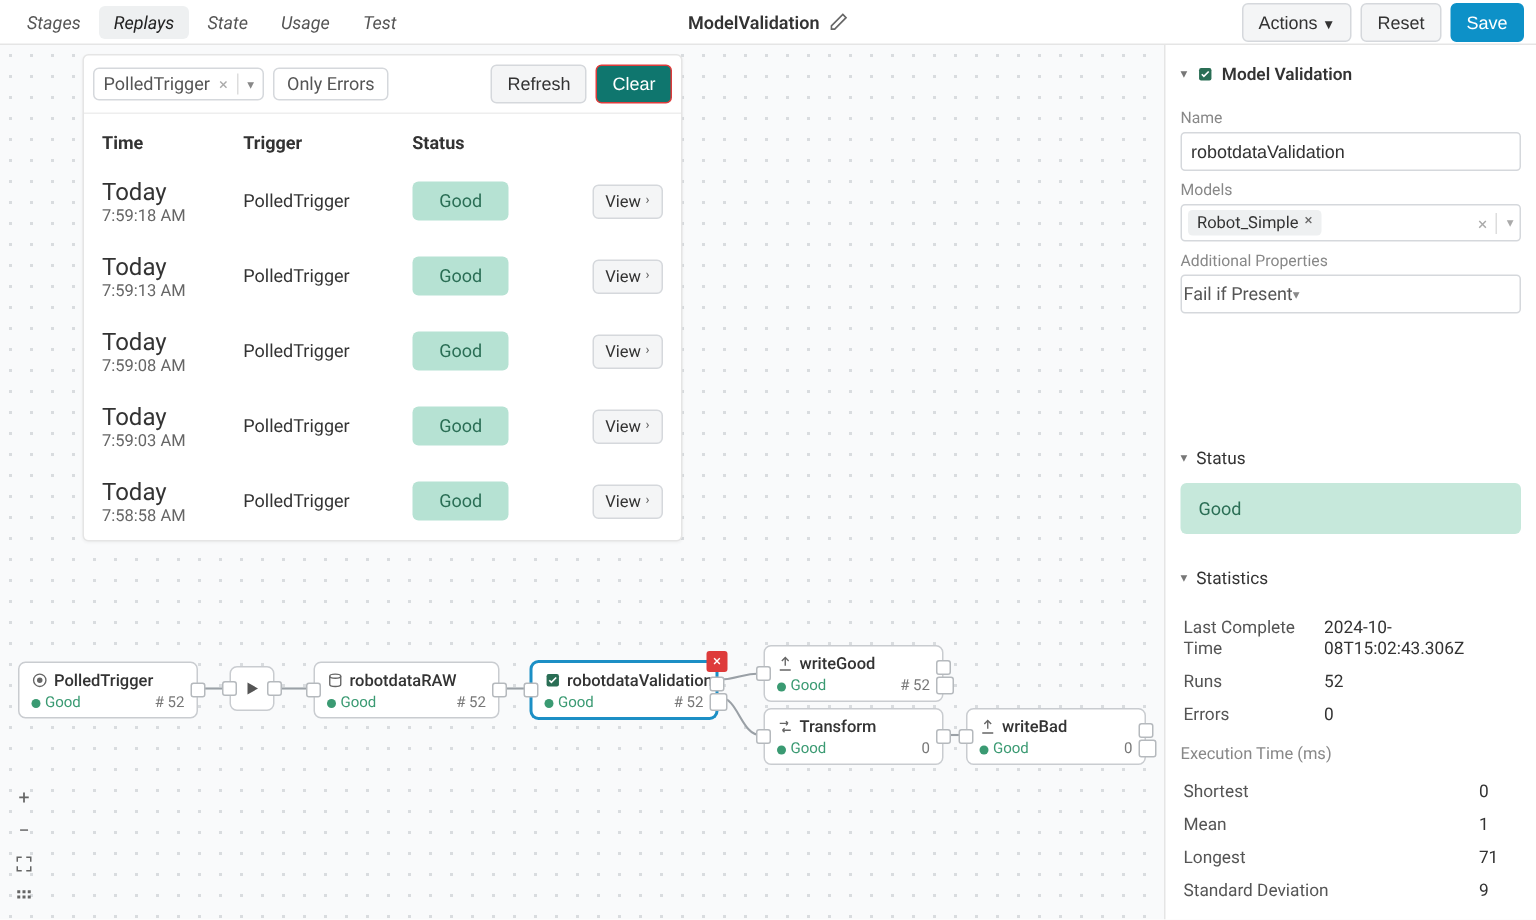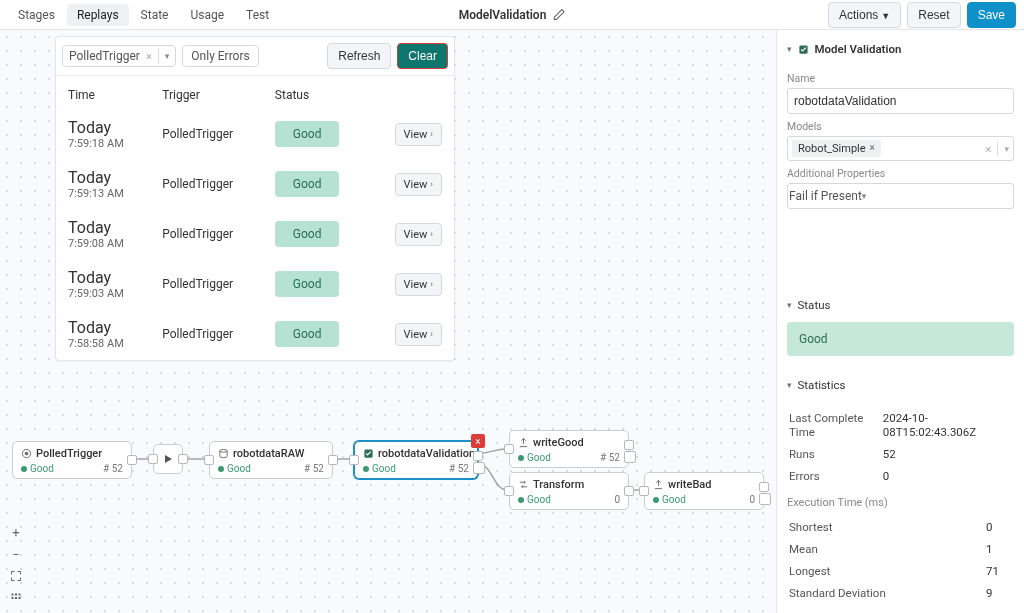--- a/index.html
+++ b/index.html
@@ -22,20 +22,21 @@
     padding: 0 8px;
     background: #fff;
   }
   .tabs { display: flex; gap: 2px; }
   .tab {
     padding: 4px 10px;
     border-radius: 4px;
     color: #555;
     cursor: pointer;
     font-size: 12px;
+    font-style: italic;
   }
   .tab.active { background: #eef0f1; color: #222; }
   .title-center {
     position: absolute;
     left: 50%;
     transform: translateX(-50%);
     display: flex;
     align-items: center;
     gap: 6px;
     font-weight: 600;
@@ -114,21 +115,21 @@
     border-radius: 4px;
     padding: 3px 8px;
     font-size: 12px;
     color: #555;
     cursor: pointer;
   }
   .replays-header .spacer { flex: 1; }
   .replays-table { width: 100%; }
   .replays-table thead th {
     text-align: left;
-    font-weight: 400;
+    font-weight: 700;
     font-size: 12px;
     padding: 10px 10px 6px 10px;
     color: #333;
   }
   .replays-table tbody tr { border-top: 1px solid #f0f0f0; }
   .replays-table td { padding: 8px 10px; vertical-align: middle; }
   .time-cell .day { font-size: 16px; color: #333; }
   .time-cell .clock { font-size: 11px; color: #666; }
   .pill-good {
     display: inline-block;

